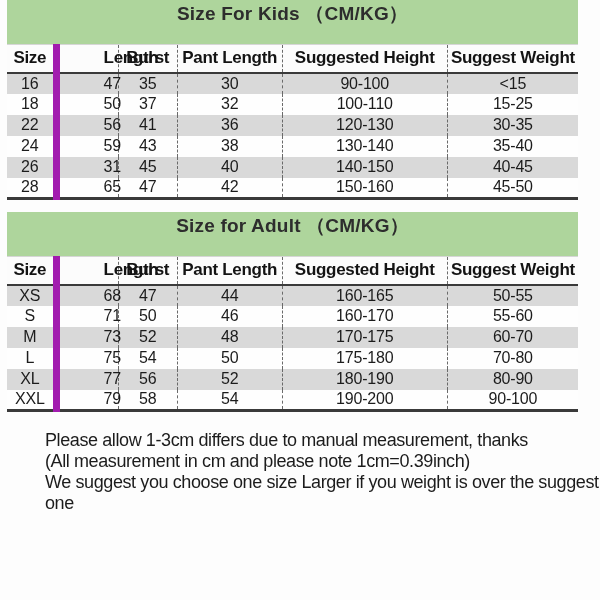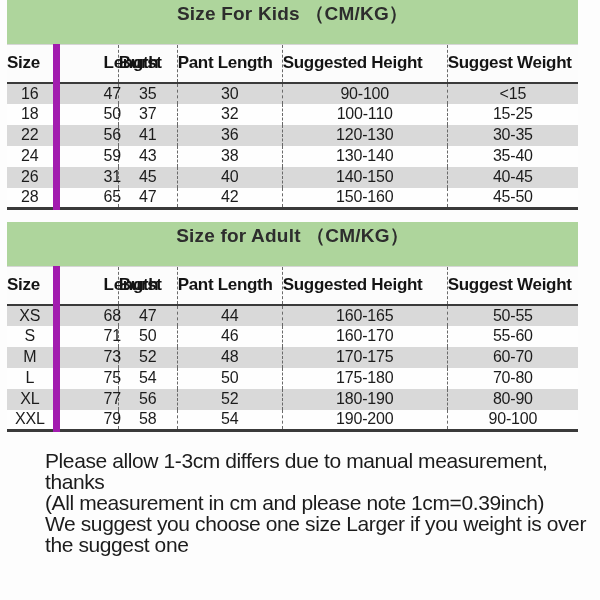--- a/index.html
+++ b/index.html
@@ -42,30 +42,30 @@
     color: #2d2d2d;
   }
 
   table {
     width: 100%;
     border-collapse: collapse;
     table-layout: fixed;
     border-bottom: 3px solid #3a3a3a;
   }
   thead th {
-    height: 38px;
+    height: 28px;
     padding: 0;
     background: #fcfcfc;
     border-top: 1px solid #d6d6d6;
     border-bottom: 2px solid #3a3a3a;
     font-size: 17px;
     font-weight: bold;
     letter-spacing: -0.3px;
     color: #141414;
-    text-align: left;
+    text-align: center;
     white-space: nowrap;
   }
   tbody td {
     height: 21px;
     padding: 0;
     font-size: 16px;
     letter-spacing: -0.2px;
     text-align: center;
     color: #1c1c1c;
     white-space: nowrap;
@@ -74,21 +74,21 @@
   tbody tr:nth-child(even) { background: var(--row-white, #fefefe); }
 
   th + th, td + td { border-left: 1px dashed #6a6a6a; }
   th:nth-child(2), td:nth-child(2) { border-left: 7px solid #a21caf; padding-left: 44px; }
 
   .notes {
     margin: 18px 0 0 45px;
   }
   .notes p {
     margin: 0;
-    font-size: 21px;
+    font-size: 18px;
     line-height: 21px;
     letter-spacing: -0.4px;
     color: #1c1c1c;
   }
 </style>
 </head>
 <body>
 
 <div class="page">
 

